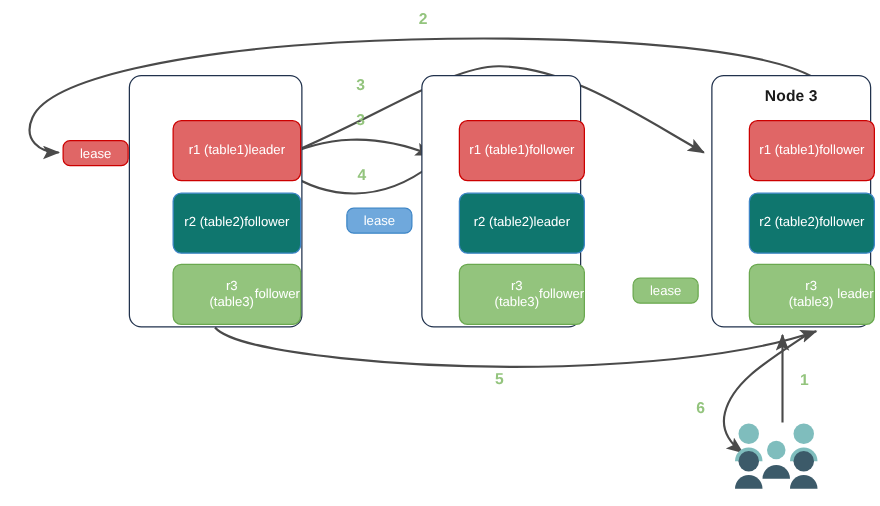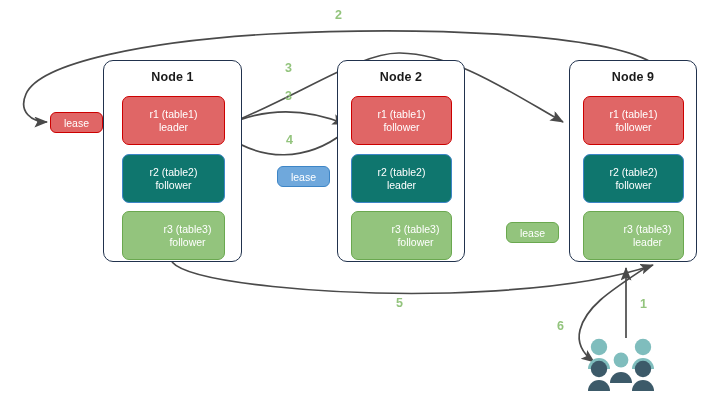--- a/index.html
+++ b/index.html
@@ -8,22 +8,22 @@
   #stage{position:relative;width:704px;height:405px;background:#fff;}
 
   
   .node{position:absolute;box-sizing:border-box;border:1.6px solid #21324d;
         border-radius:10px;background:#ffffff;}
   .node-title{position:absolute;left:0;right:0;top:9px;text-align:center;
         font-size:12.5px;font-weight:bold;color:#1a1a1a;letter-spacing:.1px;}
 
   
   .rep{position:absolute;box-sizing:border-box;border-radius:7px;
-       display:flex;flex-direction:column;align-items:center;justify-content:center;
-       color:#ffffff;font-size:10.5px;line-height:13px;text-align:center;}
+       display:flex;flex-direction:row;align-items:center;justify-content:center;
+       color:#ffffff;font-size:10.5px;line-height:13px;text-align:center;margin-left:16px;}
   .rep span{display:block;}
   .rep.red  {background:#e06666;border:1.4px solid #cc0000;}
   .rep.blue {background:#0f766e;border:1.4px solid #3d85c6;}
   .rep.green{background:#93c47d;border:1.4px solid #6aa84f;padding-left:28px;}
 
   
   .lease{position:absolute;box-sizing:border-box;border-radius:6px;
          display:flex;align-items:center;justify-content:center;
          color:#ffffff;font-size:10.5px;line-height:12px;}
   .lease.red  {background:#e06666;border:1.4px solid #cc0000;}
@@ -59,53 +59,51 @@
     <path class="edge" marker-end="url(#ah)" d="M 345 132 C 305 163, 262 160, 228 137"></path>
 
     <path class="edge" marker-end="url(#ah)" d="M 172 262 C 190 283, 330 296, 450 293 C 540 290, 610 280, 653 265"></path>
 
     <path class="edge" marker-end="url(#ah)" d="M 626 338 L 626 268"></path>
 
     <path class="edge" marker-end="url(#ah)" d="M 645 268 C 612 290, 586 306, 580 330 C 576 346, 586 356, 594 362"></path>
   </svg>
 
   <div class="node" style="left:103px;top:60px;width:139px;height:202px;">
-    <div class="node-title">Node 1</div>
     <div class="rep red" style="left:18px;top:35px;width:103px;height:49px;">
       <span>r1 (table1)</span>
       <span>leader</span>
     </div>
     <div class="rep blue" style="left:18px;top:93px;width:103px;height:49px;">
       <span>r2 (table2)</span>
       <span>follower</span>
     </div>
     <div class="rep green" style="left:18px;top:150px;width:103px;height:49px;">
       <span>r3 (table3)</span>
       <span>follower</span>
     </div>
   </div>
 
   <div class="node" style="left:337px;top:60px;width:128px;height:202px;">
-    <div class="node-title">Node 2</div>
     <div class="rep red" style="left:13px;top:35px;width:101px;height:49px;">
       <span>r1 (table1)</span>
       <span>follower</span>
     </div>
     <div class="rep blue" style="left:13px;top:93px;width:101px;height:49px;">
       <span>r2 (table2)</span>
       <span>leader</span>
     </div>
     <div class="rep green" style="left:13px;top:150px;width:101px;height:49px;">
       <span>r3 (table3)</span>
       <span>follower</span>
     </div>
   </div>
 
   <div class="node" style="left:569px;top:60px;width:128px;height:202px;">
-    <div class="node-title">Node 9</div>
+    <div class="node-title">Node 3</div>
     <div class="rep red" style="left:13px;top:35px;width:101px;height:49px;">
       <span>r1 (table1)</span>
       <span>follower</span>
     </div>
     <div class="rep blue" style="left:13px;top:93px;width:101px;height:49px;">
       <span>r2 (table2)</span>
       <span>follower</span>
     </div>
     <div class="rep green" style="left:13px;top:150px;width:101px;height:49px;">
       <span>r3 (table3)</span>

